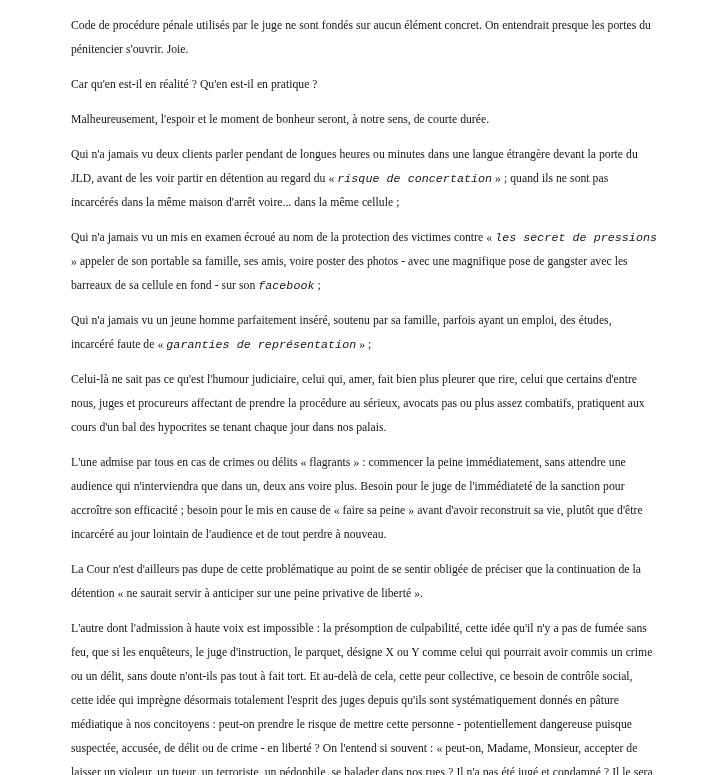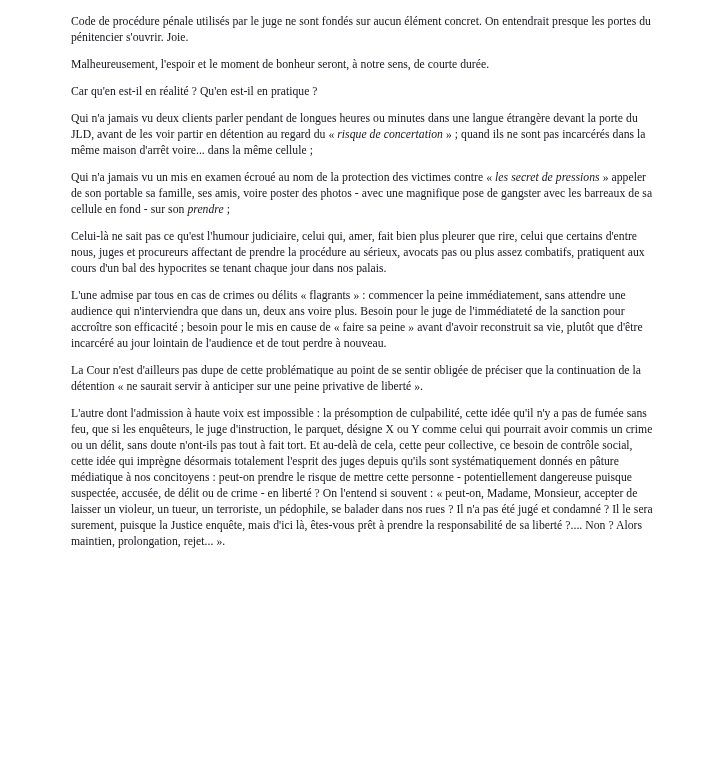--- a/index.html
+++ b/index.html
@@ -23,56 +23,60 @@
     padding: 14px 61px 0 71px;
     background: #ffffff;
   }
   .doc-body {
     width: 594px;
   }
   p.para {
     margin: 0 8px 11px 0;
     padding: 0;
     font-size: 11.7px;
-    line-height: 16px;
+    line-height: 24px;
     text-align: left;
     color: #15151c;
     word-spacing: 0.1px;
     letter-spacing: 0.01px;
   }
   p.para:last-child {
     margin-bottom: 0;
   }
   em.q {
     font-style: italic;
+    font-family: Liberation Mono, monospace;
   }
 </style>
 </head>
 <body>
 
 <div id="document-page">
   <div class="doc-body">
 
     <p class="para">Code de procédure pénale utilisés par le juge ne sont fondés sur aucun élément concret. On entendrait presque les portes du pénitencier s'ouvrir. Joie.</p>
 
+    <p class="para">Car qu'en est-il en réalité ? Qu'en est-il en pratique ?</p>
+
     <p class="para">Malheureusement, l'espoir et le moment de bonheur seront, à notre sens, de courte durée.</p>
-
-    <p class="para">Car qu'en est-il en réalité ? Qu'en est-il en pratique ?</p>
 
 
 
     <p class="para">
       <span>Qui n'a jamais vu deux clients parler pendant de longues heures ou minutes dans une langue étrangère devant la porte du JLD, avant de les voir partir en détention au regard du « </span><em class="q">risque de concertation</em><span> » ; quand ils ne sont pas incarcérés dans la même maison d'arrêt voire... dans la même cellule ;</span>
     </p>
 
 
     <p class="para">
-      <span>Qui n'a jamais vu un mis en examen écroué au nom de la protection des victimes contre « </span><em class="q">les secret de pressions</em><span> » appeler de son portable sa famille, ses amis, voire poster des photos - avec une magnifique pose de gangster avec les barreaux de sa cellule en fond - sur son </span><em class="q">prendre</em><span> ;</span>
+      <span>Qui n'a jamais vu un mis en examen écroué au nom de la protection des victimes contre « </span><em class="q">les secret de pressions</em><span> » appeler de son portable sa famille, ses amis, voire poster des photos - avec une magnifique pose de gangster avec les barreaux de sa cellule en fond - sur son </span><em class="q">facebook</em><span> ;</span>
     </p>
 
+    <p class="para">
+      <span>Qui n'a jamais vu un jeune homme parfaitement inséré, soutenu par sa famille, parfois ayant un emploi, des études, incarcéré faute de « </span><em class="q">garanties de représentation</em><span> » ;</span>
+    </p>
 
 
     <p class="para">Celui-là ne sait pas ce qu'est l'humour judiciaire, celui qui, amer, fait bien plus pleurer que rire, celui que certains d'entre nous, juges et procureurs affectant de prendre la procédure au sérieux, avocats pas ou plus assez combatifs, pratiquent aux cours d'un bal des hypocrites se tenant chaque jour dans nos palais.</p>
 
 
     <p class="para">L'une admise par tous en cas de crimes ou délits « flagrants » : commencer la peine immédiatement, sans attendre une audience qui n'interviendra que dans un, deux ans voire plus. Besoin pour le juge de l'immédiateté de la sanction pour accroître son efficacité ; besoin pour le mis en cause de « faire sa peine » avant d'avoir reconstruit sa vie, plutôt que d'être incarcéré au jour lointain de l'audience et de tout perdre à nouveau.</p>
 
     <p class="para">La Cour n'est d'ailleurs pas dupe de cette problématique au point de se sentir obligée de préciser que la continuation de la détention « ne saurait servir à anticiper sur une peine privative de liberté ».</p>
 
     <p class="para">L'autre dont l'admission à haute voix est impossible : la présomption de culpabilité, cette idée qu'il n'y a pas de fumée sans feu, que si les enquêteurs, le juge d'instruction, le parquet, désigne X ou Y comme celui qui pourrait avoir commis un crime ou un délit, sans doute n'ont-ils pas tout à fait tort. Et au-delà de cela, cette peur collective, ce besoin de contrôle social, cette idée qui imprègne désormais totalement l'esprit des juges depuis qu'ils sont systématiquement donnés en pâture médiatique à nos concitoyens : peut-on prendre le risque de mettre cette personne - potentiellement dangereuse puisque suspectée, accusée, de délit ou de crime - en liberté ? On l'entend si souvent : « peut-on, Madame, Monsieur, accepter de laisser un violeur, un tueur, un terroriste, un pédophile, se balader dans nos rues ? Il n'a pas été jugé et condamné ? Il le sera surement, puisque la Justice enquête, mais d'ici là, êtes-vous prêt à prendre la responsabilité de sa liberté ?.... Non ? Alors maintien, prolongation, rejet... ».</p>

